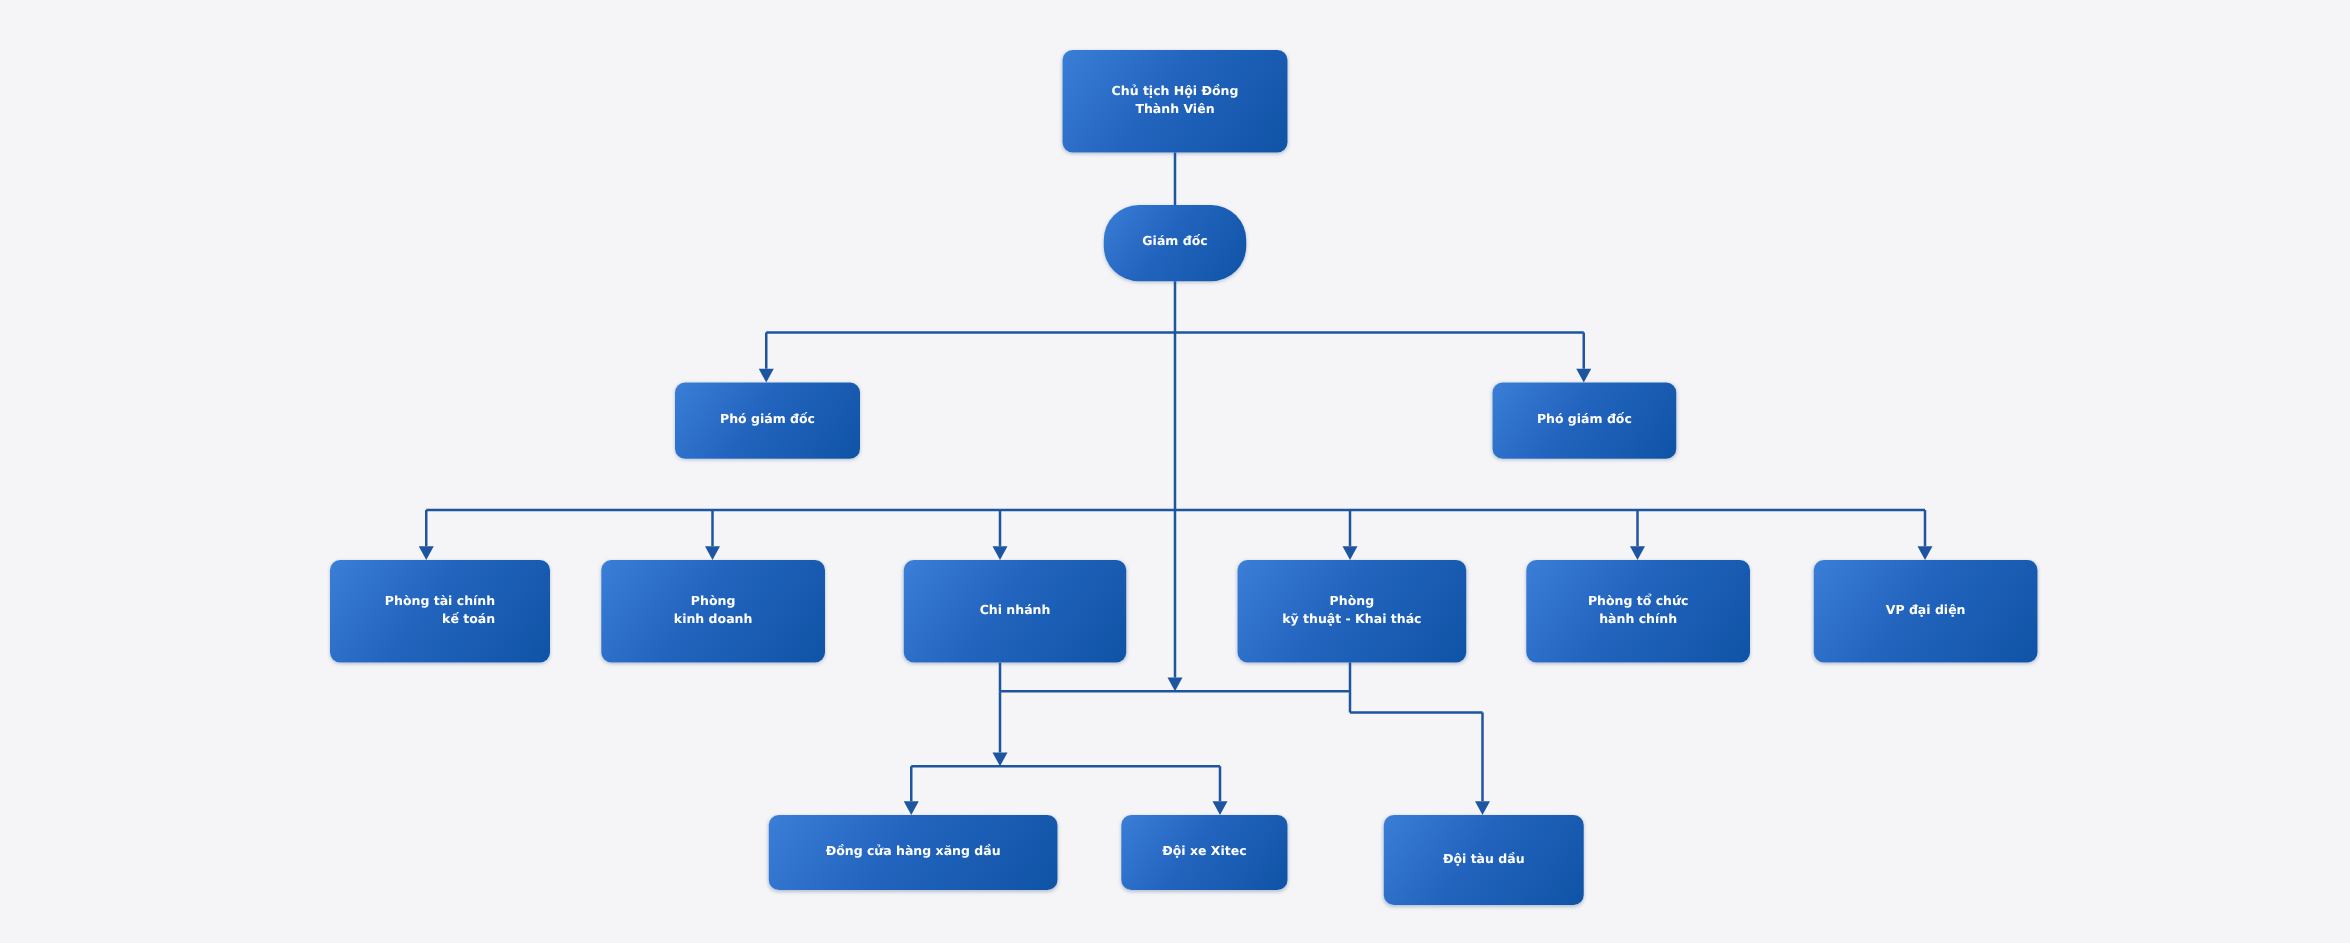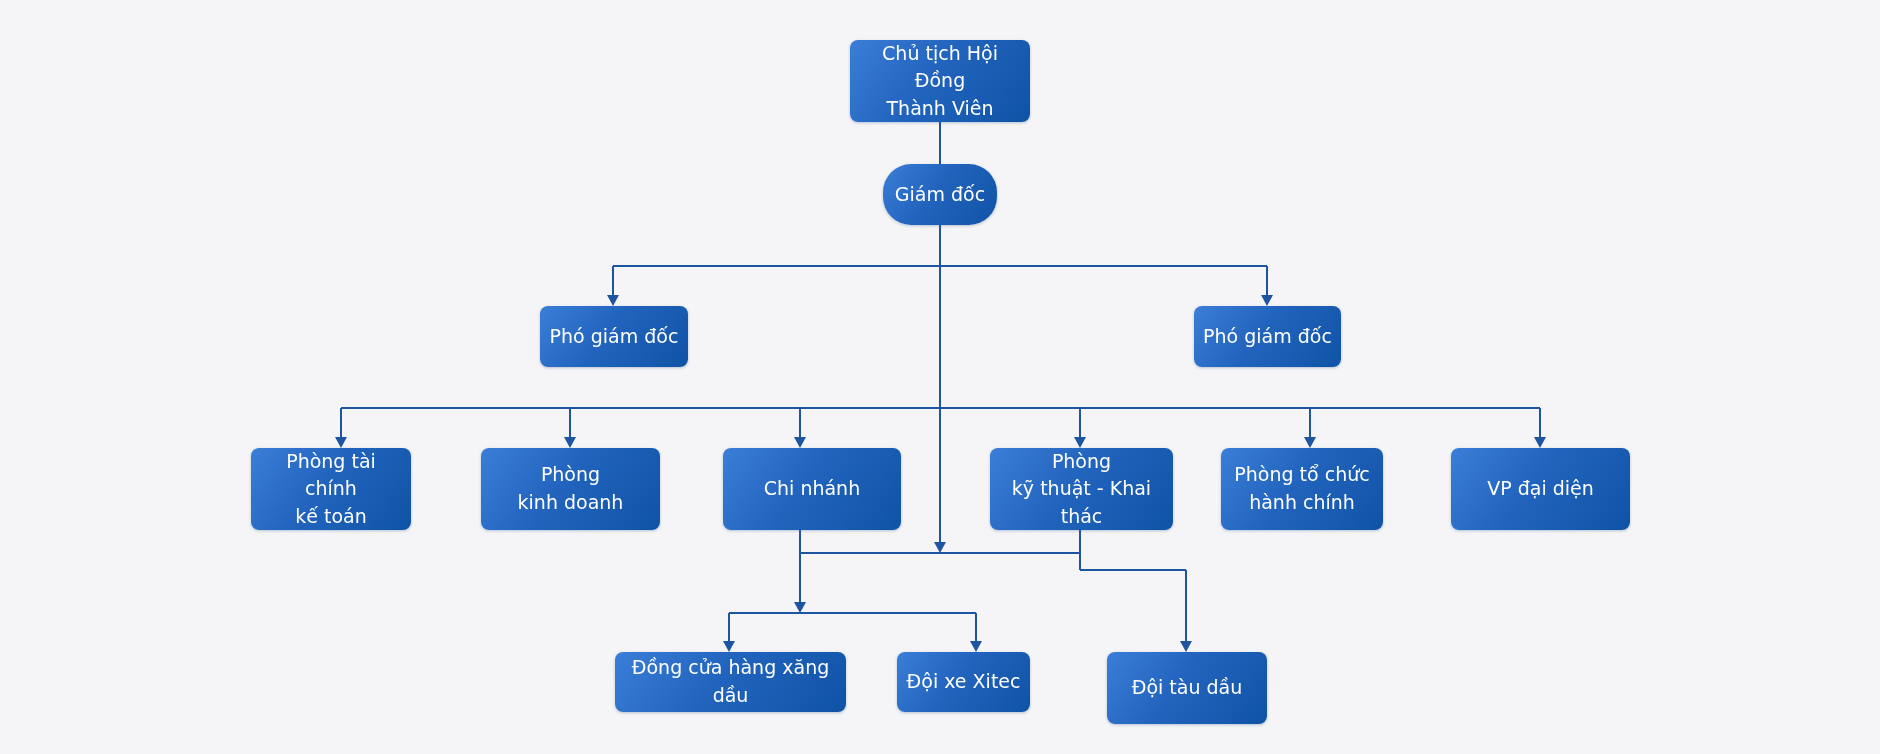--- a/index.html
+++ b/index.html
@@ -17,22 +17,22 @@
   }
   .node {
     position: absolute;
     background: linear-gradient(126deg, #3b7ed7 0%, #2264bd 45%, #0f53a6 100%);
     border-radius: 8px;
     color: #ffffff;
     display: flex;
     align-items: center;
     justify-content: center;
     text-align: center;
-    font-size: 19px;
-    font-weight: 400;
+    font-size: 10px;
+    font-weight: 700;
     line-height: 1.45;
     white-space: pre-line;
     box-shadow: 0 1px 3px rgba(15, 60, 120, 0.28);
     box-sizing: border-box;
     padding: 15px 8px;
   }
   .hline, .vline {
     position: absolute;
     background: #1d55a0;
   }
@@ -53,28 +53,28 @@
 <div class="canvas">
 
   <div class="node" style="left:850px; top:40px; width:180px; height:82px;">Chủ tịch Hội Đồng
 Thành Viên</div>
 
   <div class="node" style="left:883px; top:164px; width:114px; height:61px;border-radius:28px;">Giám đốc</div>
 
   <div class="node" style="left:540px; top:306px; width:148px; height:61px;">Phó giám đốc</div>
   <div class="node" style="left:1194px; top:306px; width:147px; height:61px;">Phó giám đốc</div>
 
-  <div class="node" style="left:251px; top:448px; width:160px; height:82px;">Phòng tài chính
+  <div class="node" style="left:264px; top:448px; width:176px; height:82px;text-align:right;">Phòng tài chính
 kế toán</div>
   <div class="node" style="left:481px; top:448px; width:179px; height:82px;">Phòng
 kinh doanh</div>
   <div class="node" style="left:712px; top:448px; width:178px; height:82px;margin-left:11px;">Chi nhánh</div>
   <div class="node" style="left:990px; top:448px; width:183px; height:82px;">Phòng
 kỹ thuật - Khai thác</div>
-  <div class="node" style="left:1221px; top:448px; width:162px; height:82px;">Phòng tổ chức
+  <div class="node" style="left:1221px; top:448px; width:179px; height:82px;">Phòng tổ chức
 hành chính</div>
   <div class="node" style="left:1451px; top:448px; width:179px; height:82px;">VP đại diện</div>
 
   <div class="node" style="left:615px; top:652px; width:231px; height:60px;">Đồng cửa hàng xăng dầu</div>
   <div class="node" style="left:897px; top:652px; width:133px; height:60px;">Đội xe Xitec</div>
   <div class="node" style="left:1107px; top:652px; width:160px; height:72px;">Đội tàu dầu</div>
 
   <div class="vline" style="left:939px; top:122px; height:42px;"></div>
 
   <div class="vline" style="left:939px; top:225px; height:317px;"></div>

